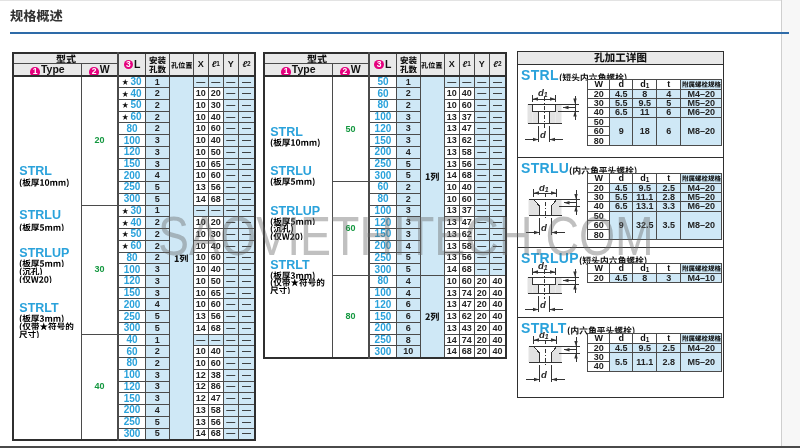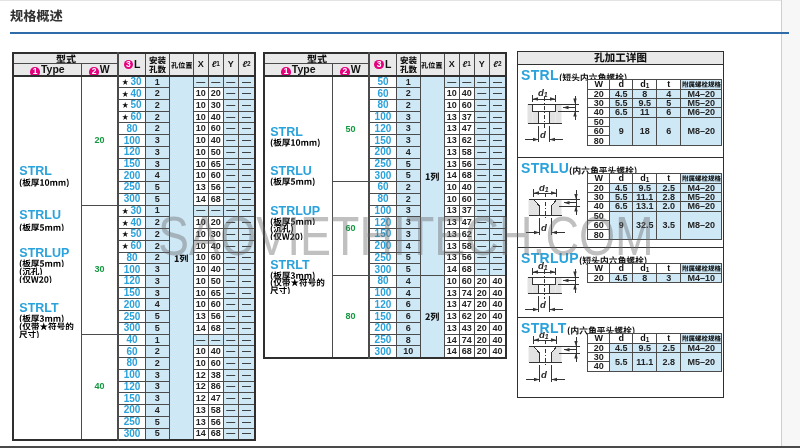--- a/index.html
+++ b/index.html
@@ -875,21 +875,21 @@
             <td class="sw">30</td>
             <td class="sd">5.5</td>
             <td class="sd">11.1</td>
             <td class="sd">2.8</td>
             <td class="sd">M5–20</td>
           </tr>
           <tr>
             <td class="sw">40</td>
             <td class="sd">6.5</td>
             <td class="sd">13.1</td>
-            <td class="sd">2.0</td>
+            <td class="sd">3.3</td>
             <td class="sd">M6–20</td>
           </tr>
           <tr>
             <td class="sw">50</td>
             <td class="sd" rowspan="3">9</td>
             <td class="sd" rowspan="3">32.5</td>
             <td class="sd" rowspan="3">3.5</td>
             <td class="sd" rowspan="3">M8–20</td>
           </tr>
           <tr>

